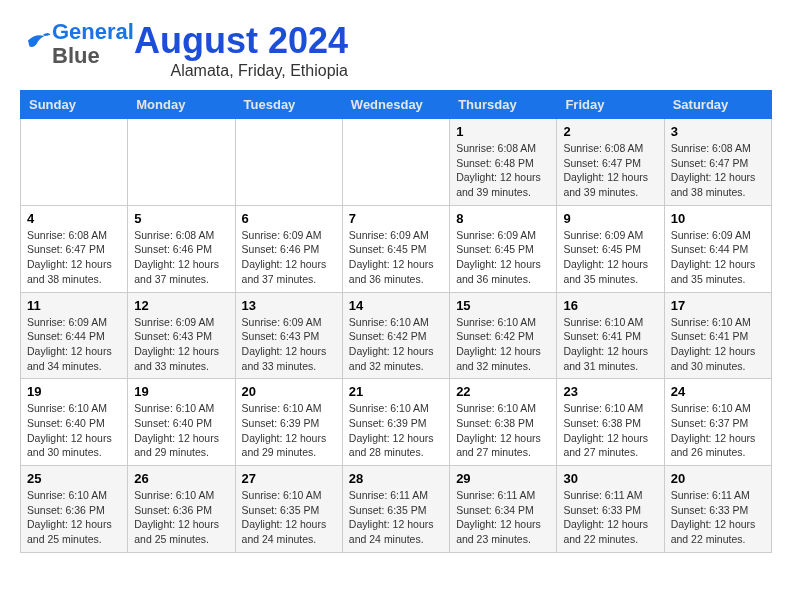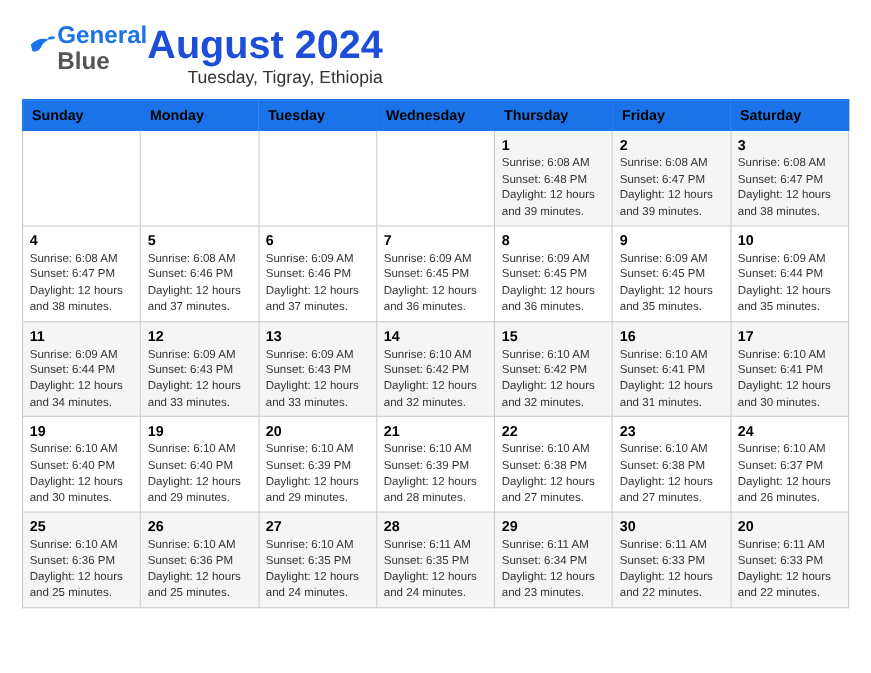--- a/index.html
+++ b/index.html
@@ -45,21 +45,21 @@
       font-size: 16px;
       color: #333;
     }
     table {
       width: 100%;
       border-collapse: collapse;
       font-size: 11px;
     }
     thead tr th {
       background-color: #1a73e8;
-      color: #000000;
+      color: #e5e5e5;
       text-align: left;
       padding: 6px 8px;
       font-size: 13px;
       font-weight: bold;
       border: 1px solid #1a73e8;
     }
     tbody tr td {
       border: 1px solid #ccc;
       vertical-align: top;
       padding: 5px 6px;
@@ -98,21 +98,21 @@
     </div>
     <div>
       <div class="logo-text">
         <span>General</span><br>
         <span style="color:#555">Blue</span>
       </div>
     </div>
   </div>
   <div class="title-block">
     <div class="month-title">August 2024</div>
-    <div class="subtitle">Tuesday, Tigray, Ethiopia</div>
+    <div class="subtitle">Alamata, Friday, Ethiopia</div>
   </div>
 </div>
 
 <table>
   <thead>
     <tr>
     <th>Sunday</th>
         <th>Monday</th>
         <th>Tuesday</th>
         <th>Wednesday</th>

